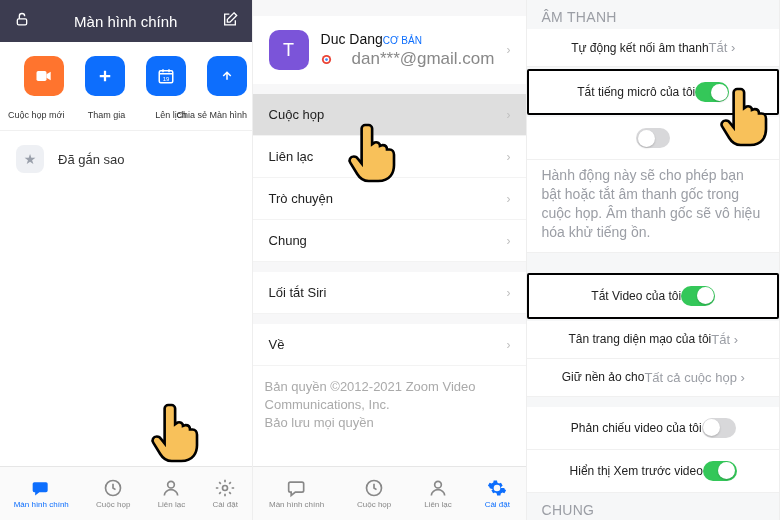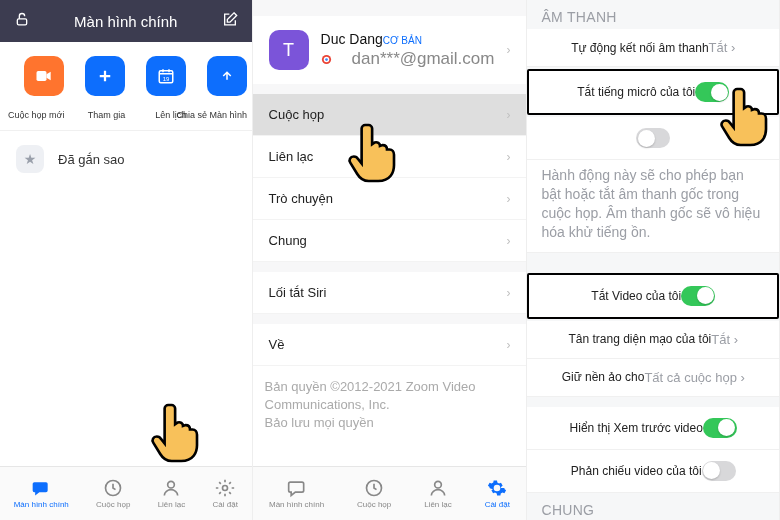--- a/index.html
+++ b/index.html
@@ -256,26 +256,26 @@
     <div class="setting-row">
         <span>Tân trang diện mạo của tôi</span>
         <span class="val"><span>Tắt</span> ›</span>
       </div>
     <div class="setting-row">
         <span>Giữ nền ảo cho</span>
         <span class="val"><span>Tất cả cuộc họp</span> ›</span>
       </div>
     <div style="height:10px"></div>
     <div class="setting-row">
+        <span>Phản chiếu video của tôi</span>
+        <div class="toggle off"></div>
+      </div>
+    <div class="setting-row">
         <span>Hiển thị Xem trước video</span>
         <div class="toggle on"></div>
-      </div>
-    <div class="setting-row">
-        <span>Phản chiếu video của tôi</span>
-        <div class="toggle off"></div>
       </div>
     <div class="section-title">CHUNG</div>
     <div class="setting-row"></div>
 
   </div>
   <div class="hand" style="right:6px;top:82px">
     <svg viewBox="0 0 60 80">
         <path d="M25 8c2 0 4 2 4 4v18l3-2c3-1 6 1 6 4l3-1c3 0 5 2 5 5l3 0c3 0 5 3 5 6v12c0 8-4 18-18 18H25c-6 0-10-3-13-8l-8-13c-2-3 0-7 4-7 2 0 4 1 5 3l4 5V12c0-2 2-4 4-4z" fill="#f8c15a" stroke="#000" stroke-width="3"></path>
       </svg>
   </div>

